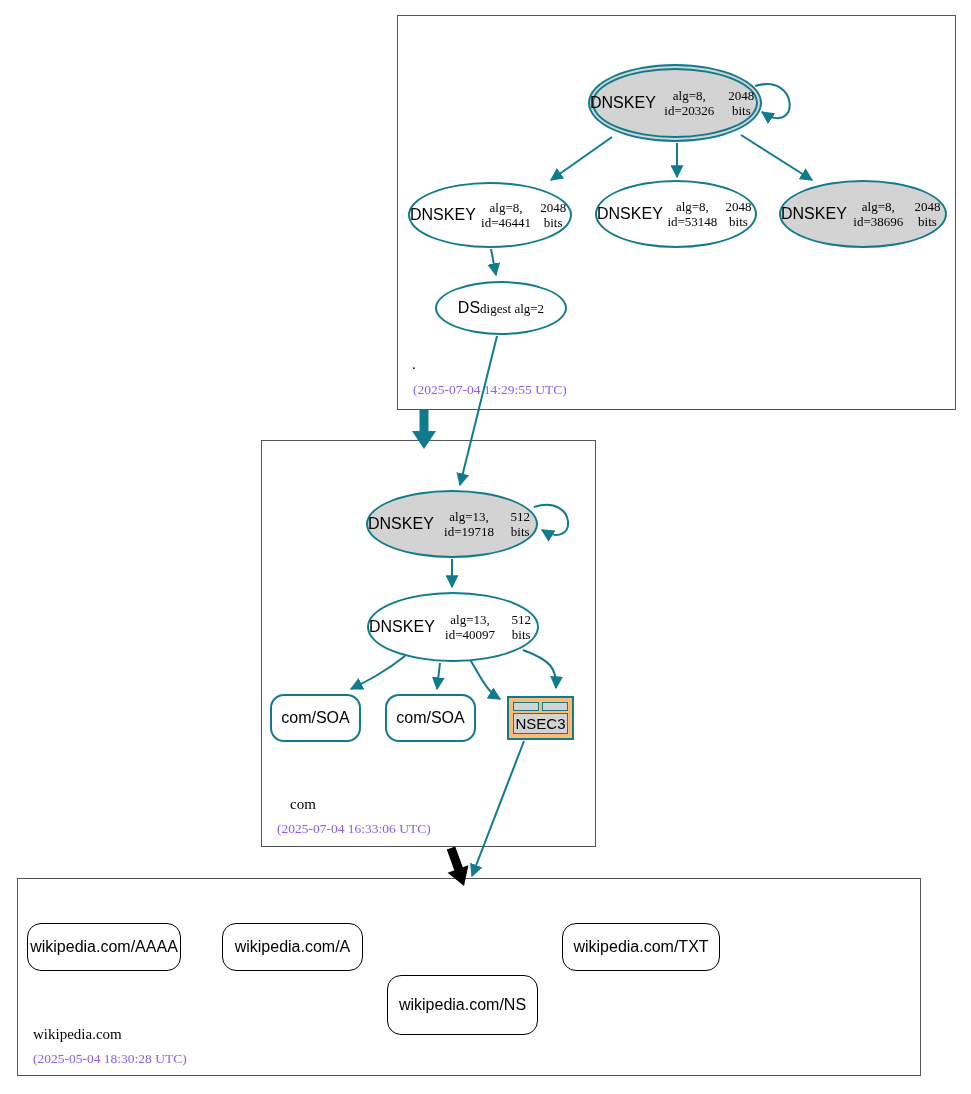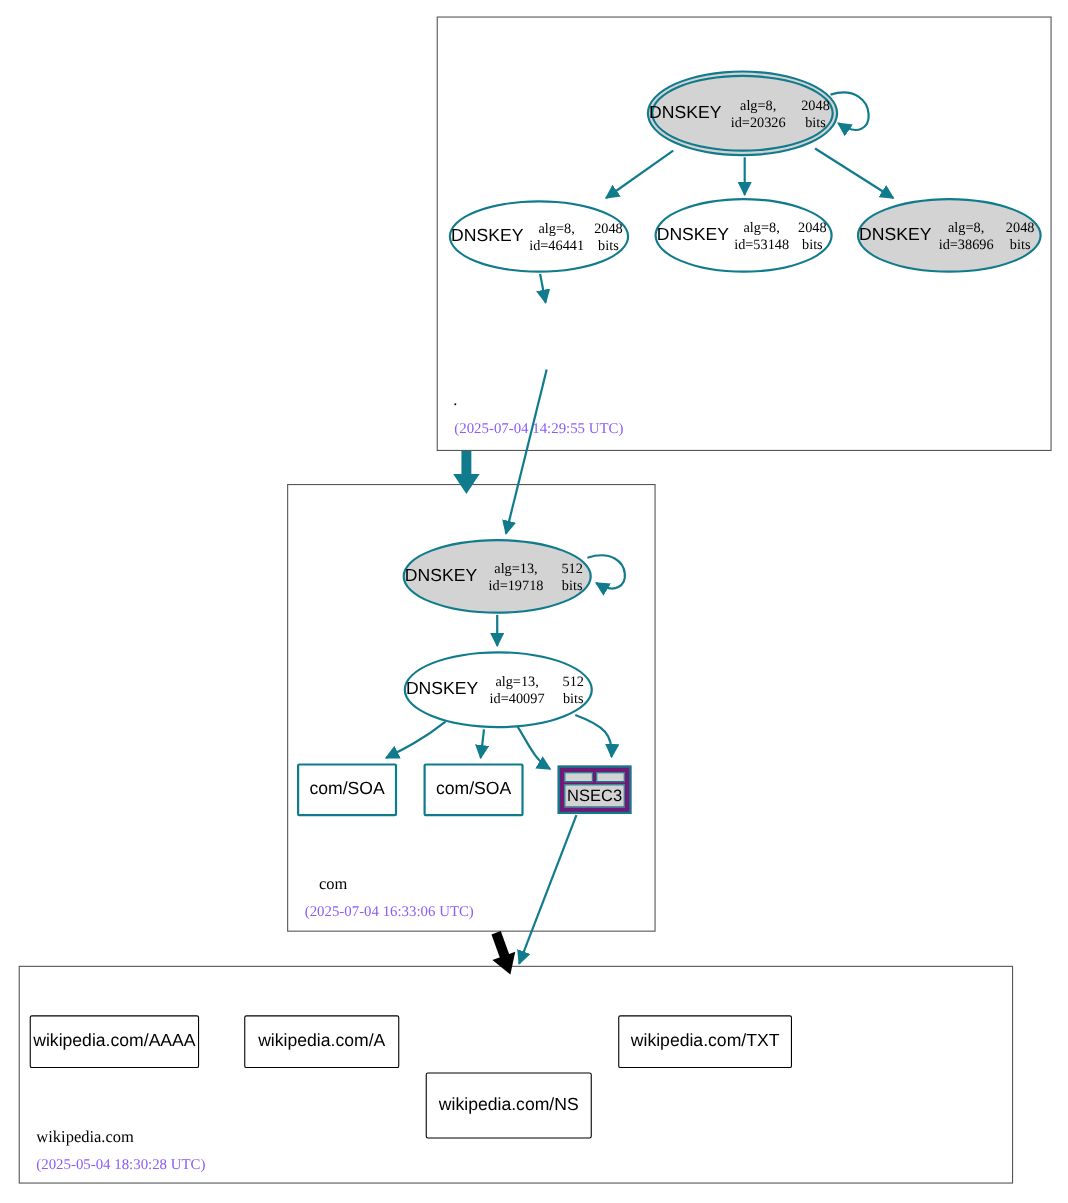--- a/index.html
+++ b/index.html
@@ -58,36 +58,36 @@
   }
   .node-detail{
     font-family:"Liberation Serif", serif;
     font-size:13px;
     color:#000;
     line-height:15px;
     z-index:1;
   }
   .rrset{
     position:absolute;
-    border-radius:2px;
+    border-radius:14px;
     display:flex;
     align-items:center;
     justify-content:center;
     font-size:16px;
     color:#000;
     box-sizing:border-box;
     background:#ffffff;
     z-index:2;
     white-space:nowrap;
   }
   .rrset.teal{border:2px solid #107b8d;}
   .rrset.black{border:1.5px solid #000000;}
   .nsec3{
     position:absolute;
-    background:#701a75;
+    background:#fdba74;
     border:2px solid #107b8d;
     box-sizing:border-box;
     display:flex;
     flex-direction:column;
     padding:4px;
     gap:2px;
     z-index:2;
   }
   .nsec3-top{display:flex;gap:3px;height:9px;}
   .nsec3-cell{flex:1;border:1.5px solid #107b8d;background:#d3d3d3;box-sizing:border-box;}
@@ -162,20 +162,24 @@
     <div class="node-detail">alg=8, id=53148</div>
     <div class="node-detail">2048 bits</div>
   </div>
 
   <div class="ellipse gray" style="left:779px;top:180px;width:168px;height:68px;">
     <div class="node-title">DNSKEY</div>
     <div class="node-detail">alg=8, id=38696</div>
     <div class="node-detail">2048 bits</div>
   </div>
 
+  <div class="ellipse" style="left:435px;top:281px;width:132px;height:54px;">
+    <div class="node-title">DS</div>
+    <div class="node-detail">digest alg=2</div>
+  </div>
 
   <div class="zone-label" style="left:412px;top:356px;">.</div>
   <div class="zone-ts" style="left:413px;top:382px;">(2025-07-04 14:29:55 UTC)</div>
 
   <div class="ellipse gray" style="left:366px;top:490px;width:172px;height:68px;">
     <div class="node-title">DNSKEY</div>
     <div class="node-detail">alg=13, id=19718</div>
     <div class="node-detail">512 bits</div>
   </div>
 

